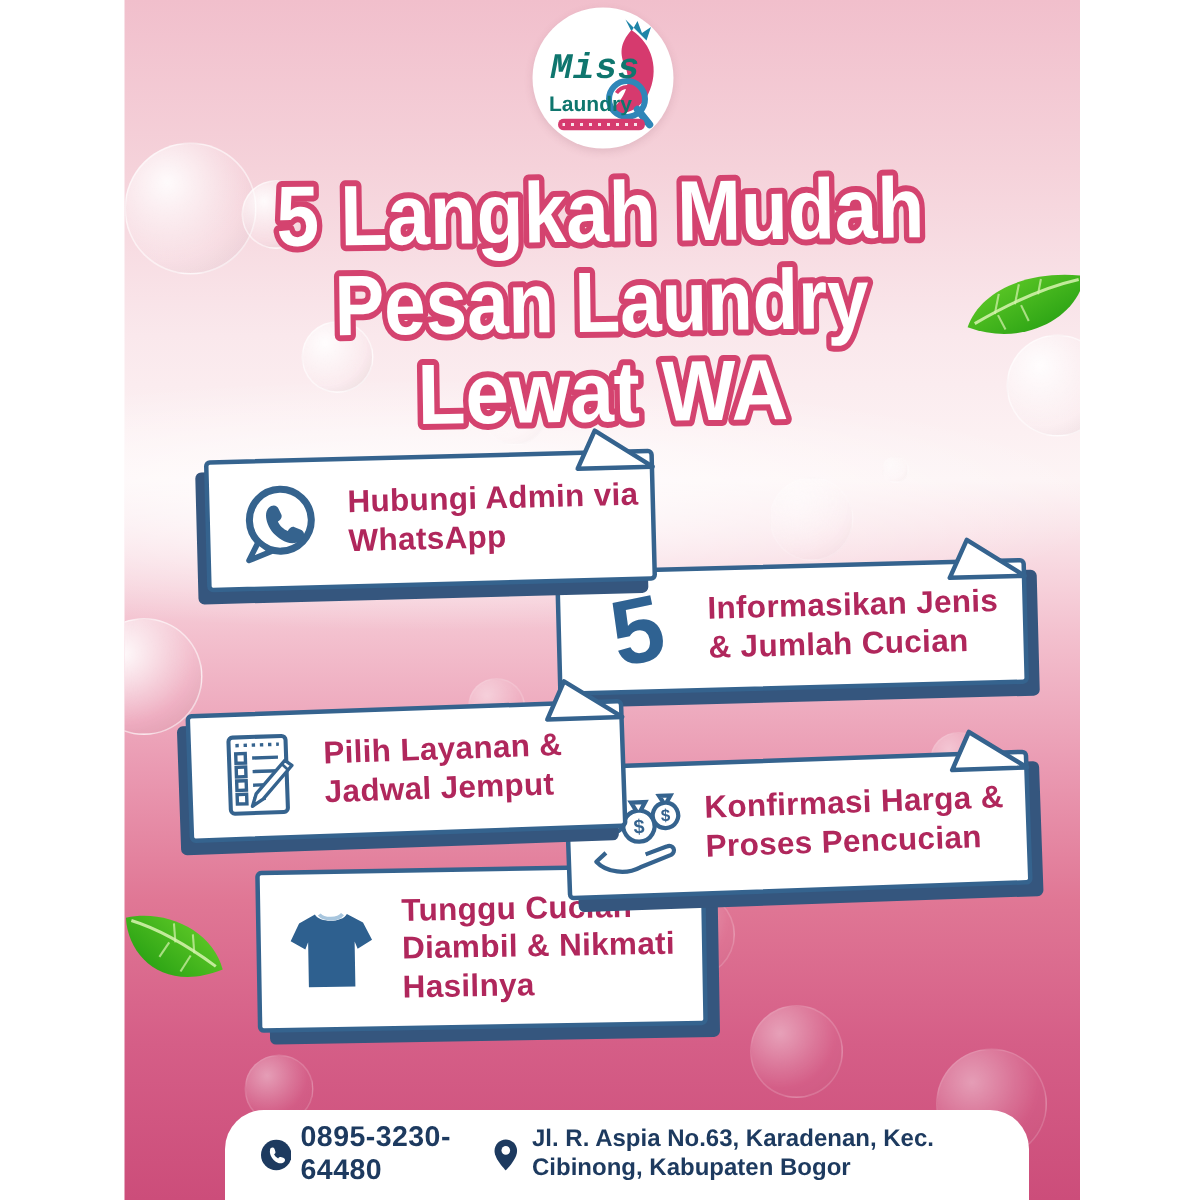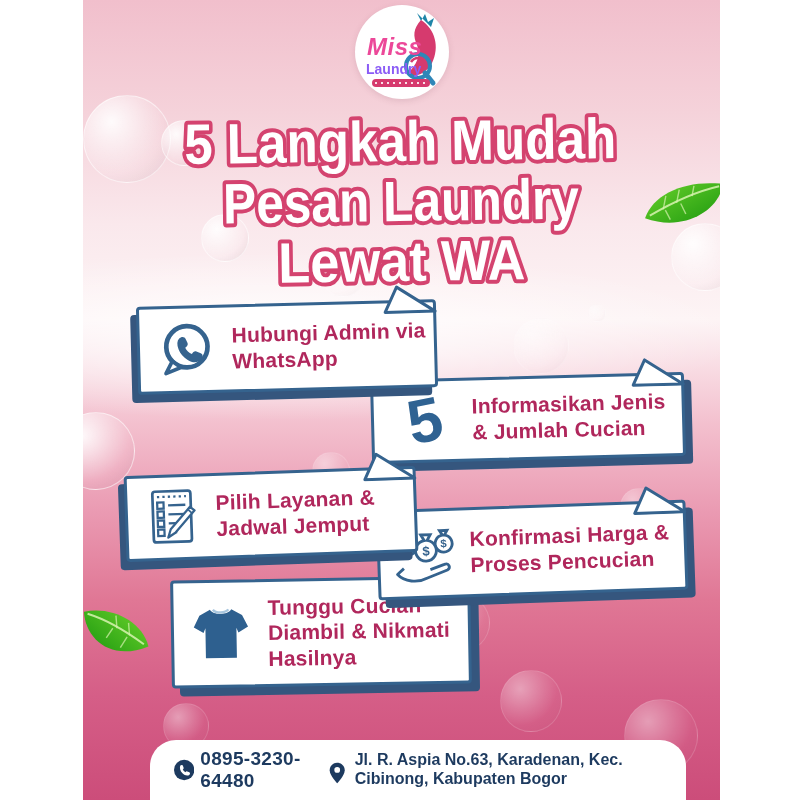--- a/index.html
+++ b/index.html
@@ -10,23 +10,23 @@
       radial-gradient(ellipse 95% 14% at 32% 42%, rgba(255,255,255,0.95), rgba(255,255,255,0) 75%),
       linear-gradient(180deg,#f1bfcc 0%,#f5d2da 14%,#fae8ec 28%,#fdf4f5 40%,#f3c0ce 53%,
                       #ea9ab2 64%,#e07795 75%,#d55e87 87%,#cc4d7a 100%);}
   .bubble{position:absolute;border-radius:50%;z-index:1;border:1px solid rgba(255,255,255,0.55);
     background:radial-gradient(circle at 32% 30%, rgba(255,255,255,0.9), rgba(255,255,255,0.35) 40%,
                rgba(255,240,245,0.08) 62%, rgba(150,110,125,0.14) 92%, rgba(255,255,255,0.5) 100%);}
   .bubble.faint{opacity:.45;border-color:rgba(255,255,255,0.35);}
   
   .logo{position:absolute;left:272px;top:5px;width:94px;height:94px;background:#fff;border-radius:50%;
         z-index:7;box-shadow:0 2px 6px rgba(120,60,80,.15);}
-  .logo .brand-top{position:absolute;left:12px;top:28px;font-family:Liberation Sans, sans-serif;
-        font-style:italic;font-weight:bold;font-size:24px;color:#ec4899;letter-spacing:.5px;}
-  .logo .brand-bottom{position:absolute;left:11px;top:56px;font-weight:bold;font-size:14px;color:#8b5cf6;}
+  .logo .brand-top{position:absolute;left:12px;top:28px;font-family:Liberation Mono, monospace;
+        font-style:italic;font-weight:bold;font-size:24px;color:#0f766e;letter-spacing:.5px;}
+  .logo .brand-bottom{position:absolute;left:11px;top:56px;font-weight:bold;font-size:14px;color:#0f766e;}
   .logo .ribbon{position:absolute;left:17px;top:74px;width:58px;height:8px;background:#d63a6e;border-radius:4px;
         background-image:repeating-linear-gradient(90deg, rgba(255,255,255,.85) 0 2px, rgba(255,255,255,0) 2px 6px);
         background-size:52px 2px;background-position:3px 3px;background-repeat:no-repeat;}
   .logo svg{position:absolute;left:0;top:0;}
   
   .title{position:absolute;left:0;top:103px;width:637px;height:200px;z-index:3;transform:rotate(-0.8deg);}
   
   .card{position:absolute;display:flex;align-items:center;background:#fff;border:3px solid #35638e;
         border-radius:4px;box-sizing:border-box;}
   .card .txt{font-weight:bold;color:#b0275c;font-size:21px;line-height:1.22;letter-spacing:.2px;}
@@ -46,21 +46,21 @@
   
   .leaf{position:absolute;z-index:2;}
   .leaf-right{left:558px;top:178px;transform:rotate(-6deg);}
   .leaf-left{left:-6px;top:606px;transform:rotate(14deg);}
   
   .footer{position:absolute;left:67px;top:740px;width:536px;height:60px;background:#fff;
       border-radius:26px 26px 0 0;display:flex;align-items:center;padding-left:24px;
       box-sizing:border-box;z-index:8;}
   .footer .phone-group{display:flex;align-items:center;gap:6px;}
   .footer .phone-number{font-weight:bold;font-size:19px;color:#1d3a5f;letter-spacing:.3px;}
-  .footer .addr-group{display:flex;align-items:flex-end;gap:9px;margin-left:24px;}
+  .footer .addr-group{display:flex;align-items:center;gap:9px;margin-left:24px;}
   .footer .addr{font-weight:bold;font-size:16px;color:#1d3a5f;line-height:1.18;}
 </style>
 </head>
 <body>
 
 <div class="canvas">
   <div class="flyer">
 
     <div class="bubble" style="left:0px;top:95px;width:86px;height:86px;"></div>
     <div class="bubble" style="left:78px;top:120px;width:44px;height:44px;"></div>

